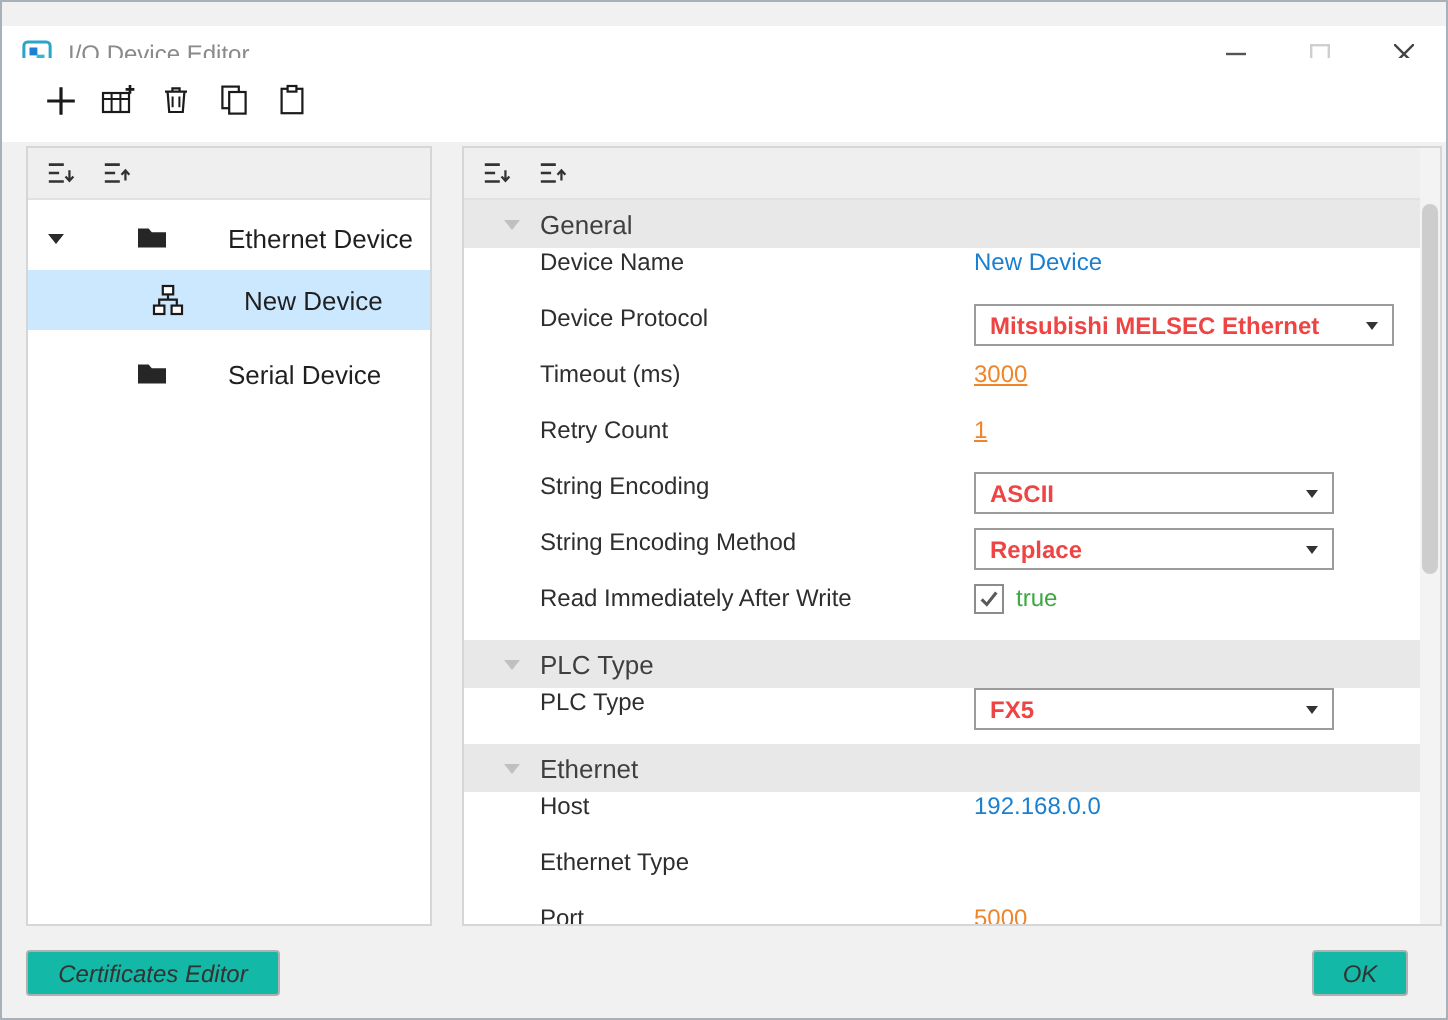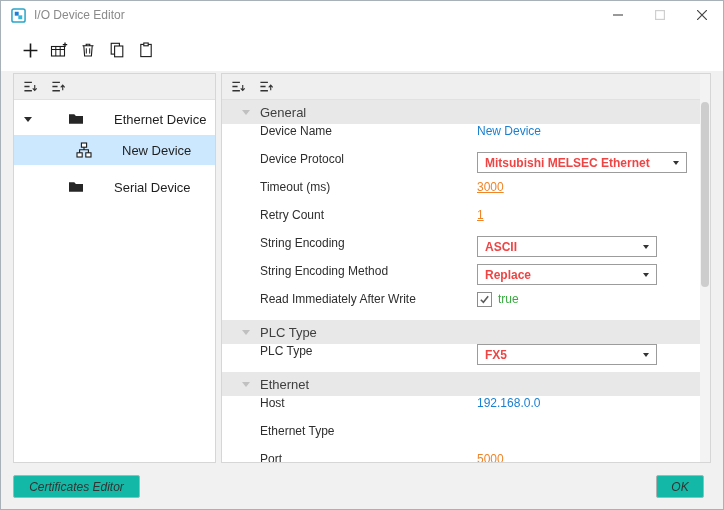--- a/index.html
+++ b/index.html
@@ -3,36 +3,36 @@
 <meta charset="utf-8">
 <style>
   * { box-sizing: border-box; margin: 0; padding: 0; }
   html,body { background:#e9e9e9; }
   body { font-family: "Liberation Sans", sans-serif; }
 
   .window { position:relative; width:724px; height:510px; background:#f1f1f1;
             border:1px solid #a9b1b8; overflow:hidden; box-shadow:0 3px 10px rgba(0,0,0,.18); }
 
   
-  .titlebar { position:absolute; top:0; left:0; right:0; height:28px; background:#fff;
+  .titlebar { position:absolute; top:12px; left:0; right:0; height:28px; background:#fff;
               display:flex; align-items:center; padding-left:10px;text-align:center; }
   .app-icon { width:15px; height:15px; display:inline-flex; flex:none; }
   .title { margin-left:8px; font-size:12px; color:#8a8a8a; }
   .win-controls { position:absolute; right:0; top:0; height:28px; display:flex; }
   .win-btn { width:42px; height:28px; display:flex; align-items:center; justify-content:center; cursor:pointer; }
 
   
   .toolbar { position:absolute; top:28px; left:0; right:0; height:42px; background:#fff;
              display:flex; align-items:center; padding-left:18px; gap:7px; }
   .tool-btn { width:22px; height:24px; display:flex; align-items:center; justify-content:center; cursor:pointer; }
 
   
   .panel { position:absolute; top:72px; background:#fff; border:1px solid #d6d6d6; }
   .left-panel  { left:12px;  width:203px; height:390px; }
-  .right-panel { left:220px; width:490px; height:390px; }
+  .right-panel { left:230px; width:490px; height:390px; }
   .panel-header { height:26px; background:#efefef; border-bottom:1px solid #e1e1e1;
                   display:flex; align-items:center; padding-left:7px; gap:9px; }
   .ph-btn { width:19px; height:19px; display:flex; align-items:center; justify-content:center; cursor:pointer; }
 
   
   .tree { padding-top:5px; }
   .tree-row { display:flex; align-items:center; height:28px; padding-left:10px;
               font-size:13px; color:#1f1f1f; cursor:pointer;gap:24px; }
   .expander { width:14px; display:flex; align-items:center; }
   .tri-down { width:0; height:0; border-left:4px solid transparent; border-right:4px solid transparent;

